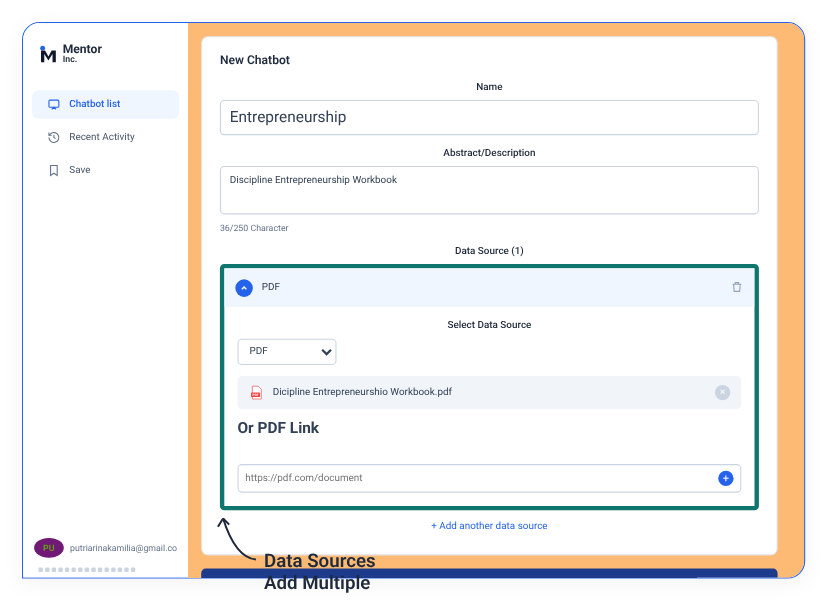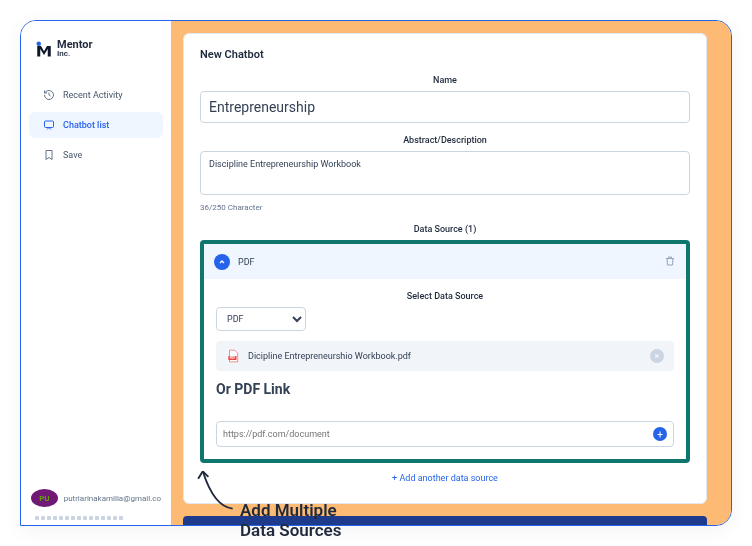--- a/index.html
+++ b/index.html
@@ -115,39 +115,39 @@
             <circle cx="5" cy="5" r="3" fill="#2563eb"></circle>
             <path d="M3 8 L3 22 L7 22 L7 12 L12 20 L17 12 L17 22 L21 22 L21 8 L16 8 L12 15 L8 8 Z" fill="#0f172a"></path>
           </svg>
       </div>
       <div class="logo-text">
         <div>Mentor</div>
         <div class="sub">Inc.</div>
       </div>
     </div>
 
+    <div class="sidebar-item active">
+      <span class="icon">
+        <svg viewBox="0 0 24 24" width="12" height="12" fill="none" stroke="#2563eb" stroke-width="2">
+            <rect x="3" y="4" width="18" height="13" rx="2"></rect>
+            <path d="M8 21l4-4 4 4"></path>
+          </svg>
+      </span>
+      <span>Chatbot list</span>
+    </div>
+
     <div class="sidebar-item">
       <span class="icon">
         <svg viewBox="0 0 24 24" width="12" height="12" fill="none" stroke="#64748b" stroke-width="2">
             <path d="M3 12a9 9 0 1 0 3-6.7L3 8"></path>
             <path d="M3 3v5h5"></path>
             <path d="M12 7v5l3 2"></path>
           </svg>
       </span>
       <span>Recent Activity</span>
-    </div>
-
-    <div class="sidebar-item active">
-      <span class="icon">
-        <svg viewBox="0 0 24 24" width="12" height="12" fill="none" stroke="#2563eb" stroke-width="2">
-            <rect x="3" y="4" width="18" height="13" rx="2"></rect>
-            <path d="M8 21l4-4 4 4"></path>
-          </svg>
-      </span>
-      <span>Chatbot list</span>
     </div>
 
     <div class="sidebar-item">
       <span class="icon">
         <svg viewBox="0 0 24 24" width="12" height="12" fill="none" stroke="#64748b" stroke-width="2">
             <path d="M6 3h12v18l-6-4-6 4z"></path>
           </svg>
       </span>
       <span>Save</span>
     </div>
@@ -233,15 +233,15 @@
 
     <div class="save-btn">Save</div>
   </div>
 </div>
 
 <svg class="arrow" viewBox="0 0 60 60">
   <path d="M50 50 Q 30 48 18 10" fill="none" stroke="#1e293b" stroke-width="2"></path>
   <path d="M18 10 L13 18 M18 10 L24 16" fill="none" stroke="#1e293b" stroke-width="2"></path>
 </svg>
 <div class="annotation">
+  <div>Data Sources</div>
   <div>Add Multiple</div>
-  <div>Data Sources</div>
 </div>
 
 </body></html>

